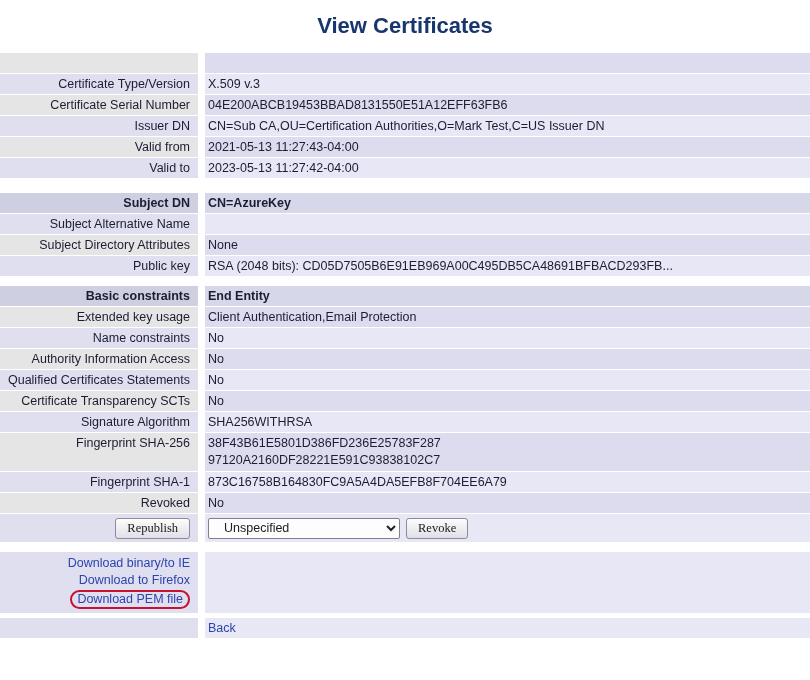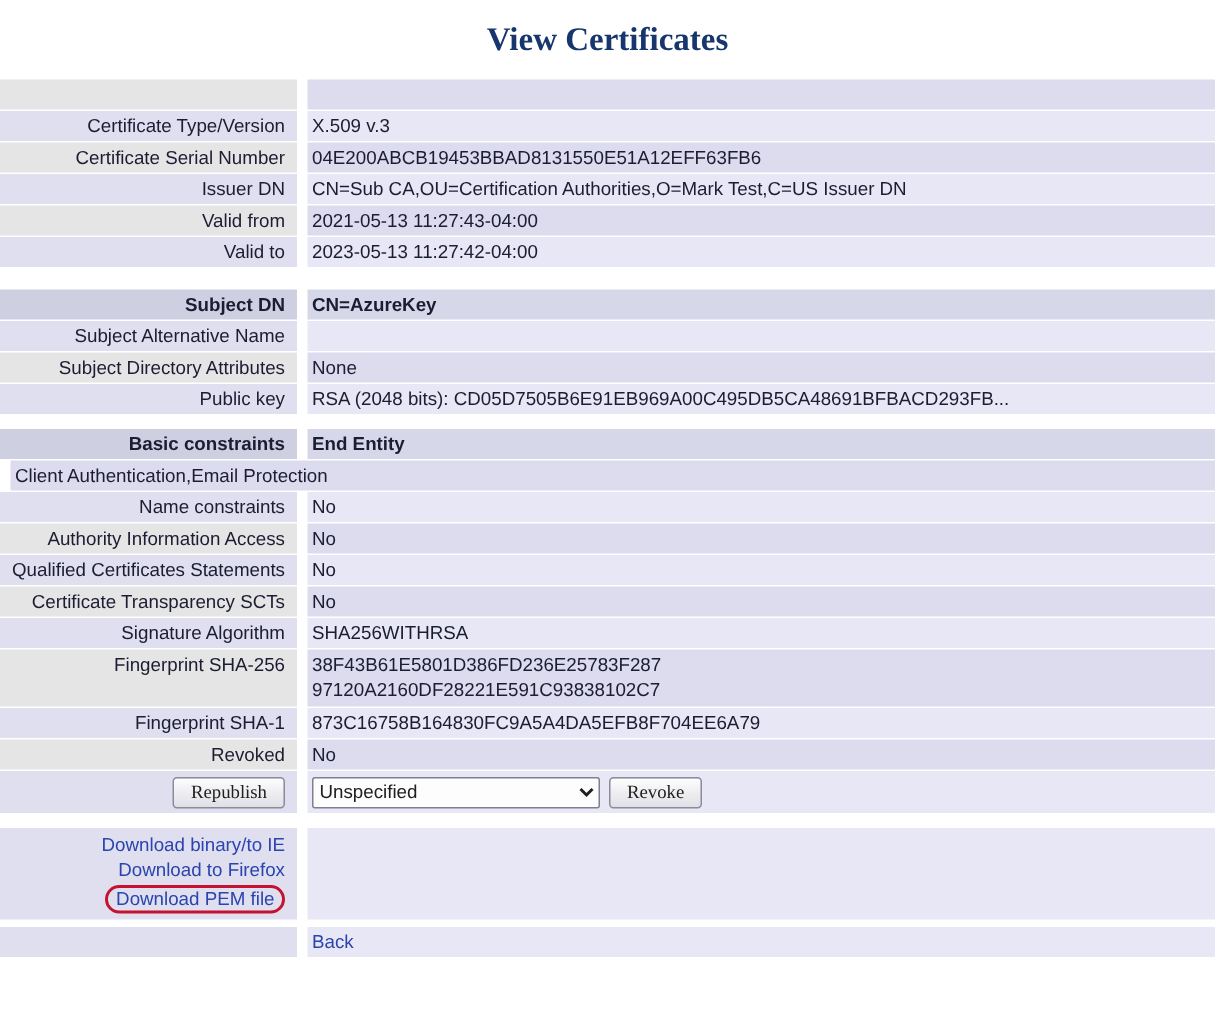--- a/index.html
+++ b/index.html
@@ -12,21 +12,20 @@
     color: #1c1c33;
   }
   .page-title {
     margin: 0;
     padding: 13px 0 14px 0;
     text-align: center;
     font-size: 22px;
     line-height: 26px;
     font-weight: bold;
     color: #17366D;
-    font-family: Liberation Serif, serif;
   }
   .cert-table { width: 810px; }
   .row { display: flex; margin-bottom: 1px; align-items: stretch; }
   .cell { font-size: 12.5px; line-height: 20px; min-height: 20px; }
   .cell.label { width: 198px; text-align: right; padding-right: 8px; }
   .cell.value { flex: 1; margin-left: 7px; padding-left: 3px; }
 
   .light .label  { background: #DFDFEF; }
   .light .value  { background: #E7E7F5; }
   .dark .label   { background: #e5e5e5; }
@@ -59,20 +58,21 @@
     border-radius: 3px;
     cursor: pointer;
     font-family: Liberation Serif, serif;
   }
   select {
     width: 192px;
     height: 21px;
     border: 1px solid #7F7F90;
     border-radius: 2px;
     background: #FDFDFD;
+    padding-left: 11px;
   }
 
   a { color: #2B44AE; text-decoration: none; cursor: pointer; }
 
   .download-row .cell { min-height: 58px; }
   .download-row .label { line-height: 17px; padding-top: 3px; padding-bottom: 4px; }
   .download-link { display: block; }
   .pem-wrap {
     display: inline-block;
     border: 2px solid #C41230;
@@ -136,20 +136,21 @@
       <div class="cell value">RSA (2048 bits): CD05D7505B6E91EB969A00C495DB5CA48691BFBACD293FB...</div>
     </div>
 
     <div class="gap-b"></div>
 
     <div class="row header-row">
       <div class="cell label">Basic constraints</div>
       <div class="cell value">End Entity</div>
     </div>
     <div class="row dark">
+      <div class="cell label">Extended key usage</div>
       <div class="cell value">Client Authentication,Email Protection</div>
     </div>
     <div class="row light">
       <div class="cell label">Name constraints</div>
       <div class="cell value">No</div>
     </div>
     <div class="row dark">
       <div class="cell label">Authority Information Access</div>
       <div class="cell value">No</div>
     </div>

